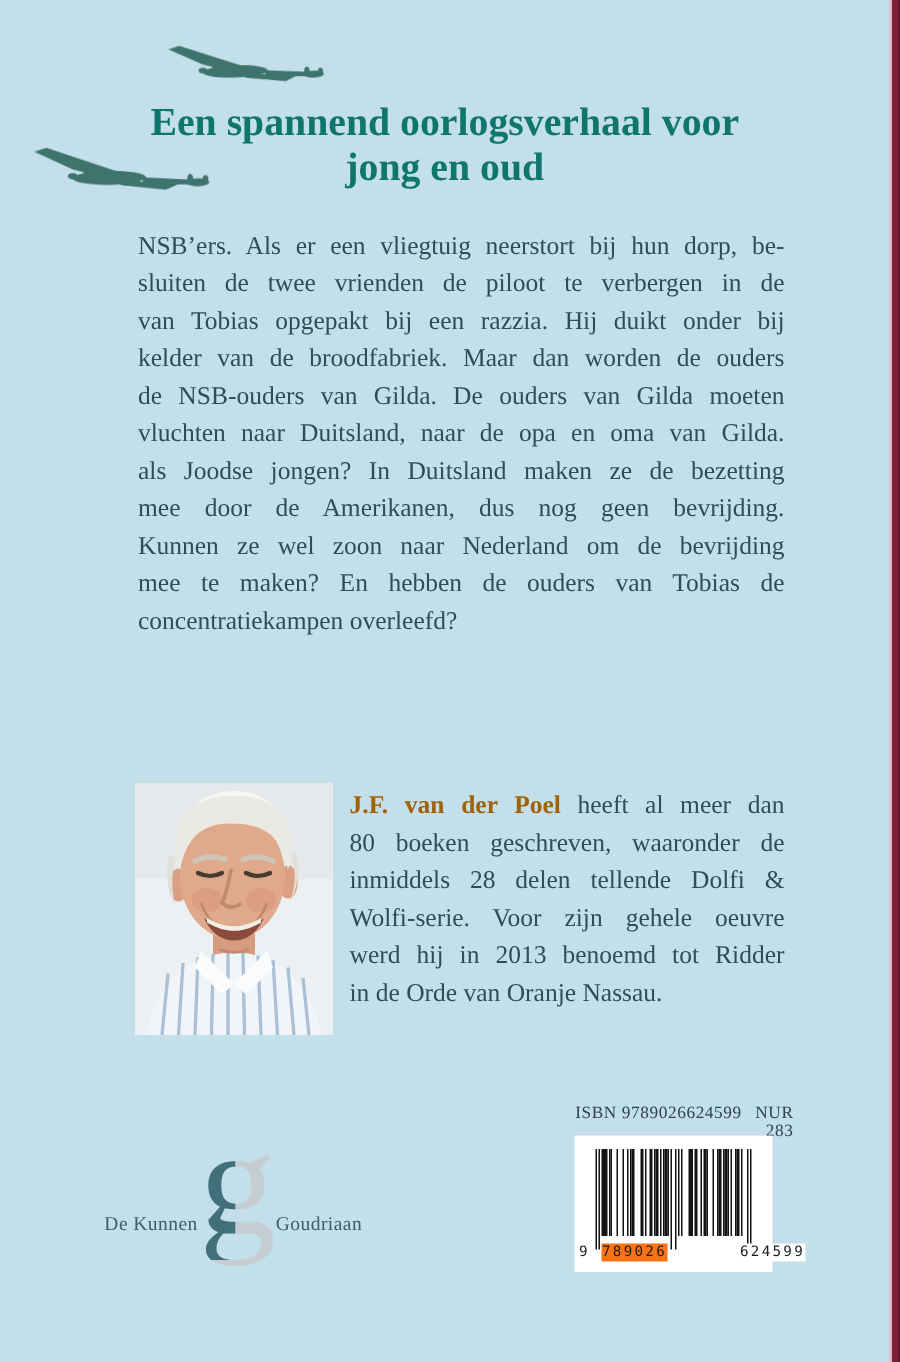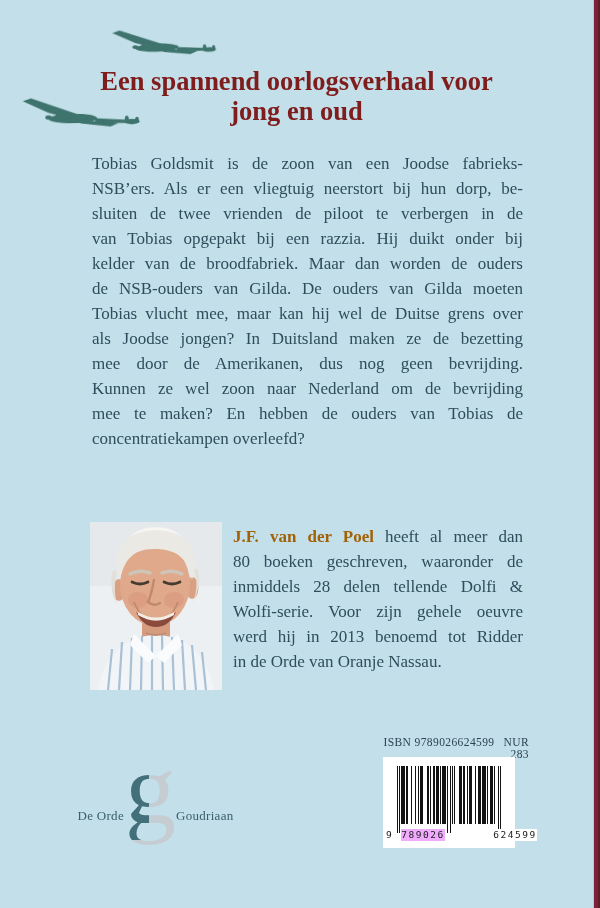--- a/index.html
+++ b/index.html
@@ -13,21 +13,21 @@
     position:absolute;top:0;right:0;width:7px;height:100%;
     background:linear-gradient(to right,#e4b7c3 0 1.5px,#7e2136 1.5px 5.5px,#5d1c2b 5.5px 7px);
   }
   
   .plane{position:absolute;filter:blur(.4px);}
   .plane1{left:110px;top:24px;width:108px;transform:rotate(-2deg);}
   .plane2{left:20px;top:92px;width:122px;transform:rotate(-1deg);}
   
   .title{
     position:absolute;left:0;right:7px;top:66px;text-align:center;
-    font-weight:bold;font-size:26.5px;line-height:30px;color:#7f1d1d;
+    font-weight:bold;font-size:26.5px;line-height:30px;color:#0f766e;
   }
   
   .synopsis{
     position:absolute;left:92px;top:151px;width:431px;
     font-size:17px;line-height:25px;color:#2e4d5c;
   }
   .jline{white-space:nowrap;text-align:justify;text-align-last:justify;text-justify:inter-word;}
   .jline.last{text-align-last:left;}
   
   .photo{position:absolute;left:90px;top:522px;display:block;}
@@ -46,21 +46,21 @@
   .bars{position:absolute;left:14px;top:9px;display:flex;align-items:flex-start;height:70px;}
   .bars i{display:block;width:1.1px;height:58px;}
   .bars i.on{background:#131313;}
   .bars i.guard{height:67px;}
   .bc-digits{
     position:absolute;left:14px;bottom:7px;width:105px;height:12px;
     font-family:"DejaVu Sans Mono",monospace;font-size:9.5px;line-height:12px;color:#1d1d1d;
   }
   .bc-digits span{position:absolute;bottom:0;}
   .d0{left:-11px;}
-  .d1{left:4px;width:44px;text-align:center;background:#f0abfc;letter-spacing:1.5px;}
+  .d1{left:4px;width:44px;text-align:center;background:#f97316;letter-spacing:1.5px;}
   .d2{left:56px;width:44px;text-align:center;background:#fff;letter-spacing:1.5px;margin-left:40px;}
   
   .publisher{
     position:absolute;left:48px;top:772px;width:215px;height:88px;
     display:flex;align-items:center;justify-content:center;
   }
   .pub-left,.pub-right{font-size:13px;letter-spacing:.3px;color:#3a5f6b;white-space:nowrap;}
   .mono{position:relative;width:50px;height:76px;margin:0 1px;flex:0 0 auto;}
   .mono span{
     position:absolute;left:0;top:-40px;width:50px;text-align:center;
@@ -104,27 +104,26 @@
       <ellipse cx="115" cy="28.4" rx="1.9" ry="3.1"></ellipse>
     </g>
   </svg>
 
   <div class="title">
     <div>Een spannend oorlogsverhaal voor</div>
     <div>jong en oud</div>
   </div>
 
   <div class="synopsis">
-    <div class="jline">Tobias Goldsmit is de zoon van een Joodse fabrieks-</div>
     <div class="jline">NSB’ers. Als er een vliegtuig neerstort bij hun dorp, be-</div>
     <div class="jline">sluiten de twee vrienden de piloot te verbergen in de</div>
     <div class="jline">van Tobias opgepakt bij een razzia. Hij duikt onder bij</div>
     <div class="jline">kelder van de broodfabriek. Maar dan worden de ouders</div>
     <div class="jline">de NSB-ouders van Gilda. De ouders van Gilda moeten</div>
-    <div class="jline">Tobias vlucht mee, maar kan hij wel de Duitse grens over</div>
+    <div class="jline">vluchten naar Duitsland, naar de opa en oma van Gilda.</div>
     <div class="jline">als Joodse jongen? In Duitsland maken ze de bezetting</div>
     <div class="jline">mee door de Amerikanen, dus nog geen bevrijding.</div>
     <div class="jline">Kunnen ze wel zoon naar Nederland om de bevrijding</div>
     <div class="jline">mee te maken? En hebben de ouders van Tobias de</div>
     <div class="jline last">concentratiekampen overleefd?</div>
   </div>
 
   <svg class="photo" width="132" height="168" viewBox="0 0 132 168" aria-hidden="true">
     <rect width="132" height="168" fill="#edf0f2"></rect>
     <rect width="132" height="64" fill="#e5e9ec"></rect>
@@ -277,21 +276,21 @@
         <i class="on guard"></i>
       </div>
     <div class="bc-digits">
       <span class="d0">9</span>
       <span class="d1">789026</span>
       <span class="d2">624599</span>
     </div>
   </div>
 
   <div class="publisher">
-    <span class="pub-left">De Orde</span>
+    <span class="pub-left">De Kunnen</span>
     <span class="mono">
       <span class="g-light">g</span>
       <span class="g-dark">g</span>
     </span>
     <span class="pub-right">Goudriaan</span>
   </div>
 
   <div class="spine"></div>
 </div>
 

